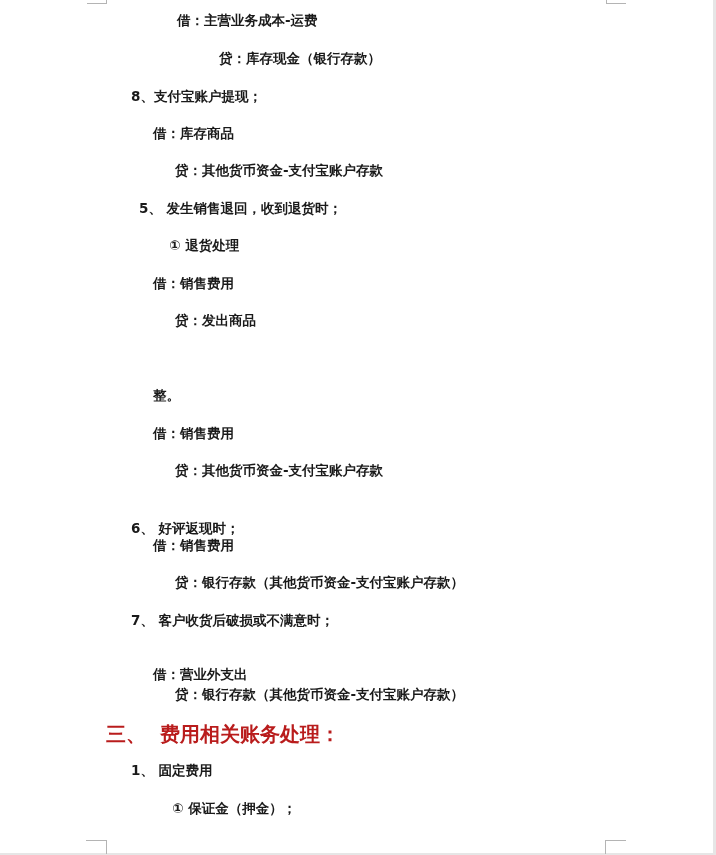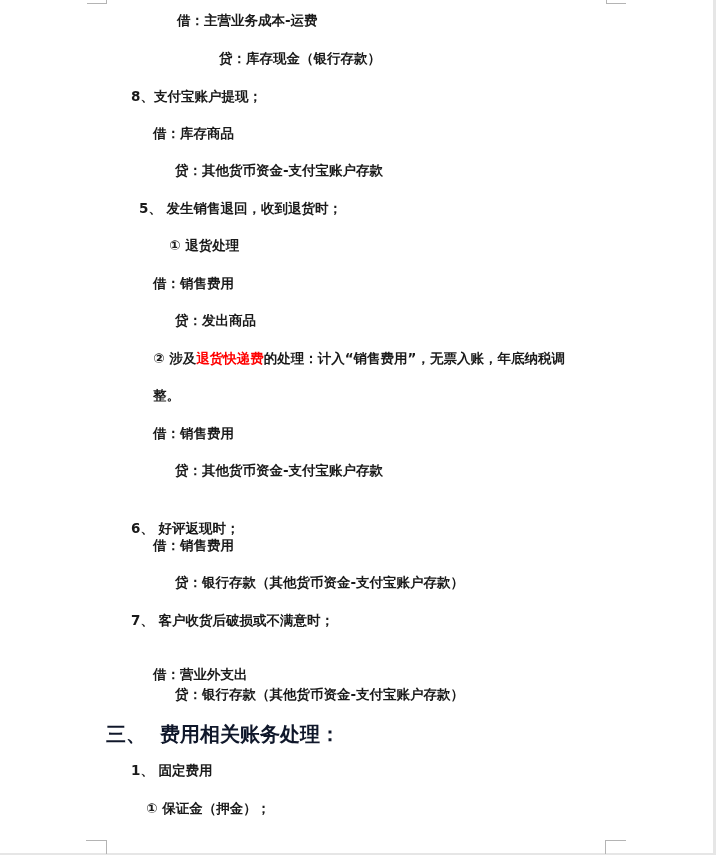--- a/index.html
+++ b/index.html
@@ -17,21 +17,21 @@
     .c-tr { left: 606px; top: 0; width: 19px; height: 3px; border-left-width: 1px; border-bottom-width: 1px; }
     .c-bl { left: 86px; top: 840px; width: 20px; height: 13px; border-right-width: 1px; border-top-width: 1px; }
     .c-br { left: 605px; top: 840px; width: 20px; height: 13px; border-left-width: 1px; border-top-width: 1px; }
     .line {
       position: absolute; white-space: nowrap;
       font-size: 13.5px; font-weight: bold; color: #1a1a1a; line-height: 18px;
     }
     .red { color: #ff0000; }
     .heading {
       position: absolute; white-space: nowrap;
-      font-size: 20px; font-weight: bold; color: #0f172a; line-height: 26px;
+      font-size: 20px; font-weight: bold; color: #b91c1c; line-height: 26px;
     }
     .heading .num { margin-right: 14px; }
   </style>
 </head>
 <body>
 
 <div class="page">
   <div class="corner c-tl"></div>
   <div class="corner c-tr"></div>
   <div class="corner c-bl"></div>
@@ -39,32 +39,29 @@
 
   <div class="line" style="left:177px; top:11px;">借：主营业务成本-运费</div>
   <div class="line" style="left:199px; top:49px;margin-left:20px;">贷：库存现金（银行存款）</div>
   <div class="line" style="left:131px; top:87px;">8、支付宝账户提现；</div>
   <div class="line" style="left:153px; top:124px;">借：库存商品</div>
   <div class="line" style="left:175px; top:161px;">贷：其他货币资金-支付宝账户存款</div>
   <div class="line" style="left:131px; top:199px;margin-left:8px;">5、 发生销售退回，收到退货时；</div>
   <div class="line" style="left:153px; top:236px;margin-left:16px;">① 退货处理</div>
   <div class="line" style="left:153px; top:274px;">借：销售费用</div>
   <div class="line" style="left:175px; top:311px;text-align:center;">贷：发出商品</div>
-  <div class="line" style="left:153px; top:349px;">
-    <span>② 涉及</span><span class="red">退货快递费</span><span>的处理：计入“销售费用”，无票入账，年底纳税调</span>
-  </div>
   <div class="line" style="left:153px; top:386px;">整。</div>
   <div class="line" style="left:153px; top:424px;">借：销售费用</div>
   <div class="line" style="left:175px; top:461px;">贷：其他货币资金-支付宝账户存款</div>
   <div class="line" style="left:131px; top:499px;margin-top:20px;">6、 好评返现时；</div>
   <div class="line" style="left:153px; top:536px;">借：销售费用</div>
   <div class="line" style="left:175px; top:573px;">贷：银行存款（其他货币资金-支付宝账户存款）</div>
   <div class="line" style="left:131px; top:611px;">7、 客户收货后破损或不满意时；</div>
   <div class="line" style="left:153px; top:648px;margin-top:17px;">借：营业外支出</div>
   <div class="line" style="left:175px; top:685px;">贷：银行存款（其他货币资金-支付宝账户存款）</div>
 
   <div class="heading" style="left:106px; top:721px;">
     <span class="num">三、</span><span>费用相关账务处理：</span>
   </div>
 
   <div class="line" style="left:131px; top:761px;">1、 固定费用</div>
-  <div class="line" style="left:146px; top:799px;">① 保证金（押金）；</div>
+  <div class="line" style="left:172px; top:799px;">① 保证金（押金）；</div>
 </div>
 
 </body></html>

